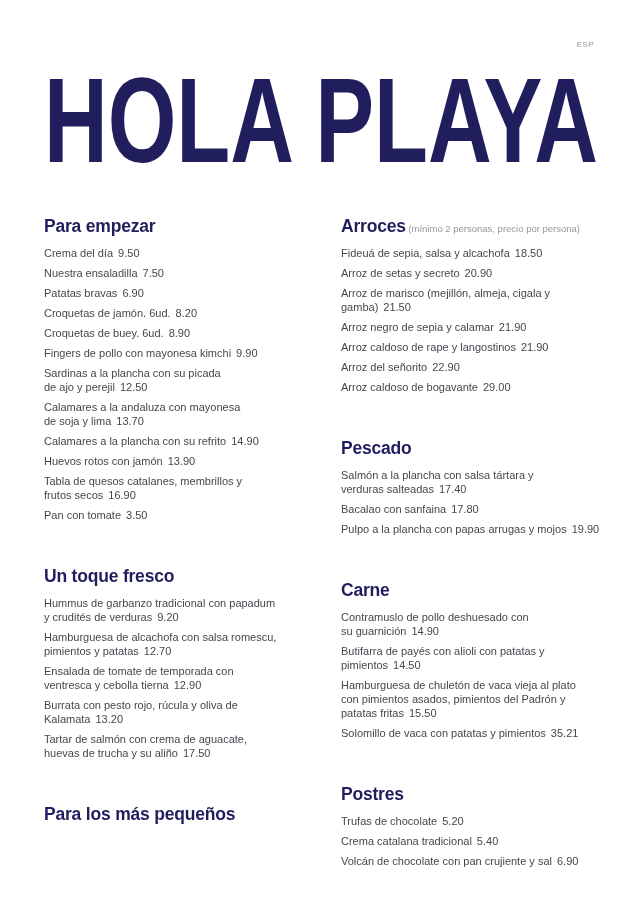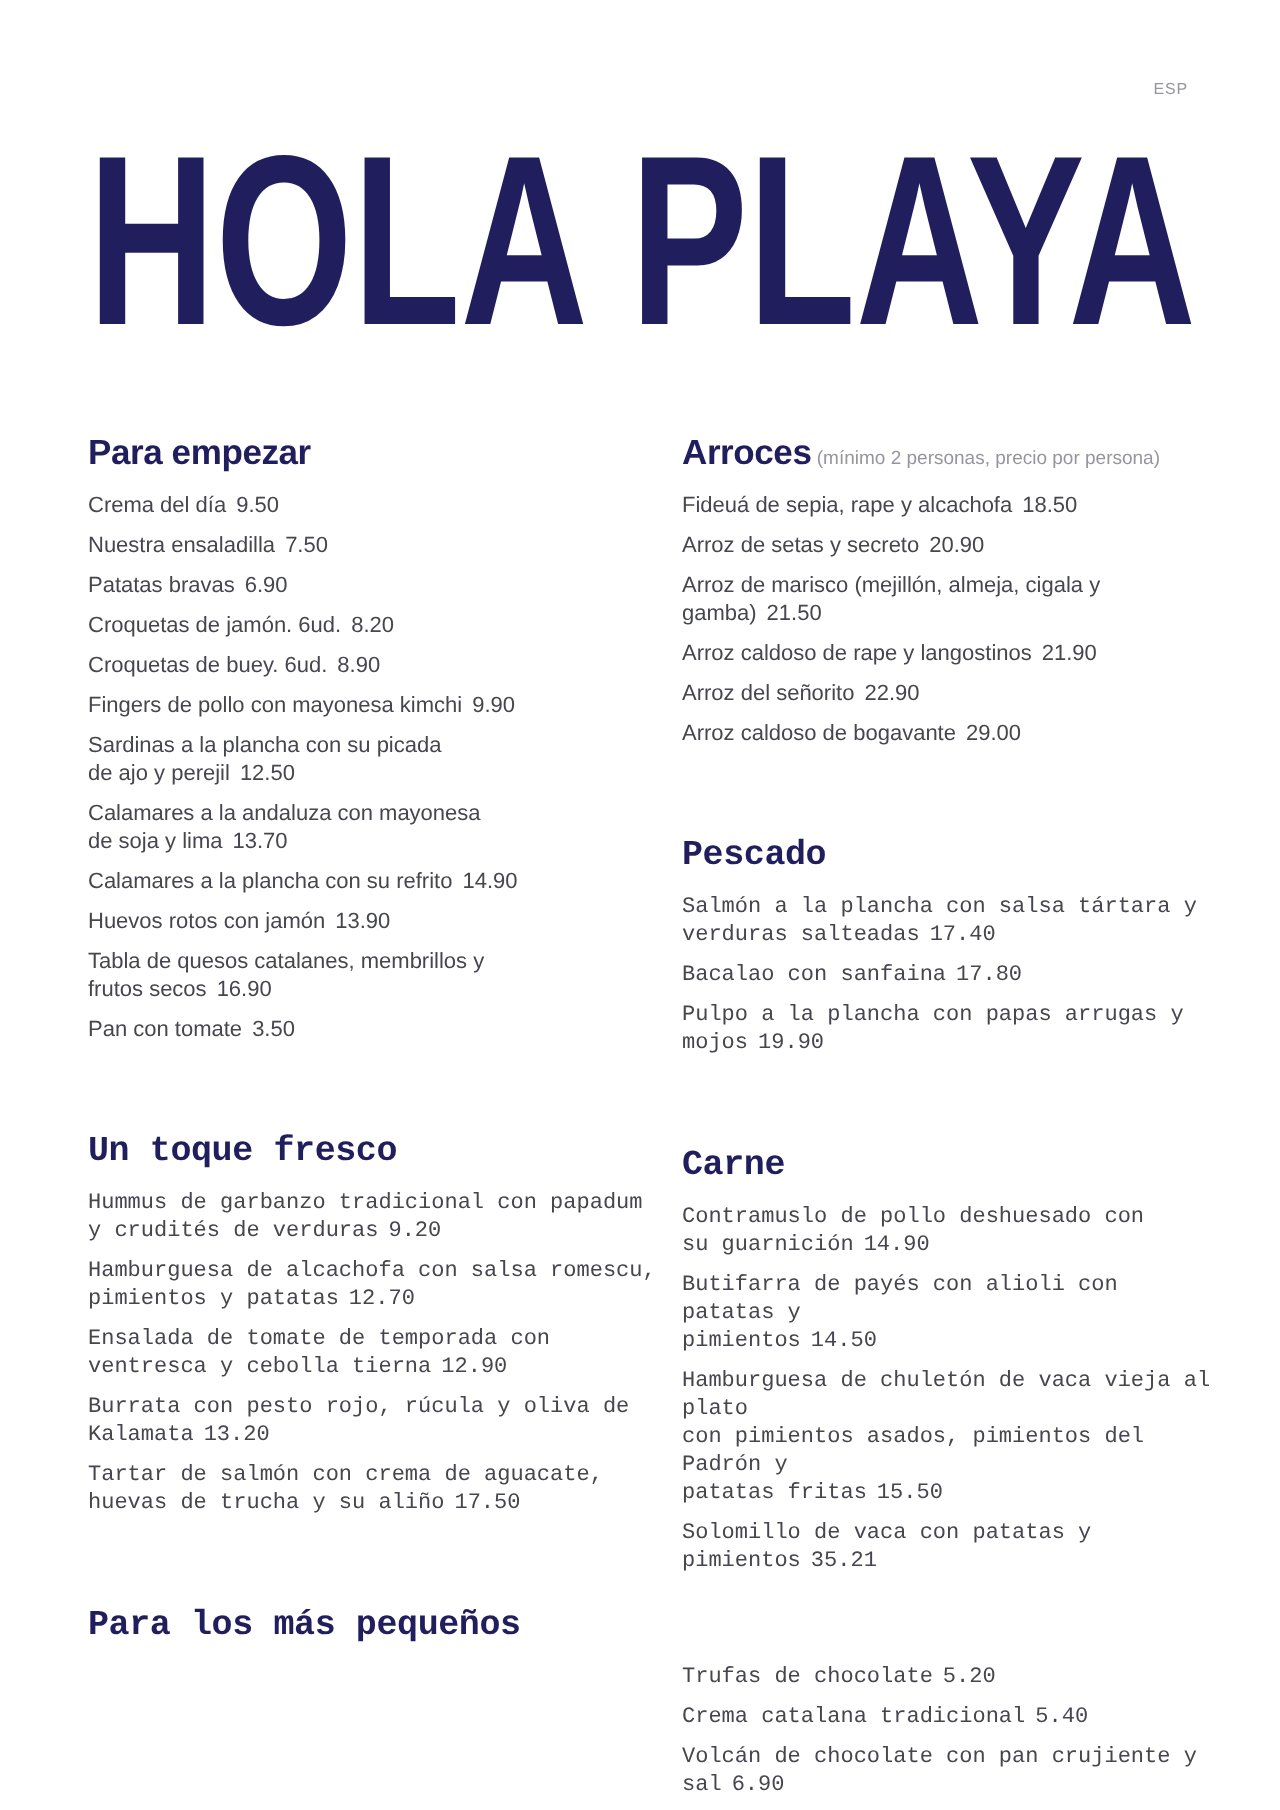--- a/index.html
+++ b/index.html
@@ -33,21 +33,21 @@
     width:556px;
     height:98px;
   }
   .columns{
     display:flex;
     margin-top:50px;
   }
   .column{min-width:0;}
   .column:nth-child(1){width:297px;flex:none;}
   .column:nth-child(2){flex:1;}
-  .menu-section + .menu-section{margin-top:44px;font-family:Liberation Mono, monospace;}
+  .menu-section + .menu-section{margin-top:44px;}
   .section-heading{
     margin:0 0 9px 0;
     font-size:17.5px;
     font-weight:bold;
     letter-spacing:-0.2px;
     color:var(--navy);
   }
   .heading-subtitle{
     font-size:9.5px;
     font-weight:normal;
@@ -110,24 +110,25 @@
           <div class="item"><span class="item-text">Tartar de salmón con crema de aguacate,
 huevas de trucha y su aliño</span><span class="item-price">17.50</span></div>
         </section>
         <section class="menu-section">
           <h2 class="section-heading"><span class="heading-label">Para los más pequeños</span></h2>
         </section>
       </div>
       <div class="column">
         <section class="menu-section">
           <h2 class="section-heading"><span class="heading-label">Arroces</span><span class="heading-subtitle"> (mínimo 2 personas, precio por persona)</span></h2>
-          <div class="item"><span class="item-text">Fideuá de sepia, rape y alcachofa</span><span class="item-price">18.50</span></div>
+          <div class="item"><span class="item-text">Fideuá de sepia, salsa y alcachofa</span><span class="item-price">18.50</span></div>
           <div class="item"><span class="item-text">Arroz de setas y secreto</span><span class="item-price">20.90</span></div>
           <div class="item"><span class="item-text">Arroz de marisco (mejillón, almeja, cigala y
 gamba)</span><span class="item-price">21.50</span></div>
+          <div class="item"><span class="item-text">Arroz negro de sepia y calamar</span><span class="item-price">21.90</span></div>
           <div class="item"><span class="item-text">Arroz caldoso de rape y langostinos</span><span class="item-price">21.90</span></div>
           <div class="item"><span class="item-text">Arroz del señorito</span><span class="item-price">22.90</span></div>
           <div class="item"><span class="item-text">Arroz caldoso de bogavante</span><span class="item-price">29.00</span></div>
         </section>
         <section class="menu-section">
           <h2 class="section-heading"><span class="heading-label">Pescado</span></h2>
           <div class="item"><span class="item-text">Salmón a la plancha con salsa tártara y
 verduras salteadas</span><span class="item-price">17.40</span></div>
           <div class="item"><span class="item-text">Bacalao con sanfaina</span><span class="item-price">17.80</span></div>
           <div class="item"><span class="item-text">Pulpo a la plancha con papas arrugas y mojos</span><span class="item-price">19.90</span></div>
@@ -137,20 +138,21 @@
           <div class="item"><span class="item-text">Contramuslo de pollo deshuesado con
 su guarnición</span><span class="item-price">14.90</span></div>
           <div class="item"><span class="item-text">Butifarra de payés con alioli con patatas y
 pimientos</span><span class="item-price">14.50</span></div>
           <div class="item"><span class="item-text">Hamburguesa de chuletón de vaca vieja al plato
 con pimientos asados, pimientos del Padrón y
 patatas fritas</span><span class="item-price">15.50</span></div>
           <div class="item"><span class="item-text">Solomillo de vaca con patatas y pimientos</span><span class="item-price">35.21</span></div>
         </section>
         <section class="menu-section">
+          <h2 class="section-heading"><span class="heading-label">Postres</span></h2>
           <div class="item"><span class="item-text">Trufas de chocolate</span><span class="item-price">5.20</span></div>
           <div class="item"><span class="item-text">Crema catalana tradicional</span><span class="item-price">5.40</span></div>
           <div class="item"><span class="item-text">Volcán de chocolate con pan crujiente y sal</span><span class="item-price">6.90</span></div>
         </section>
       </div>
     </div>
 
 </div>
 
 </body></html>

